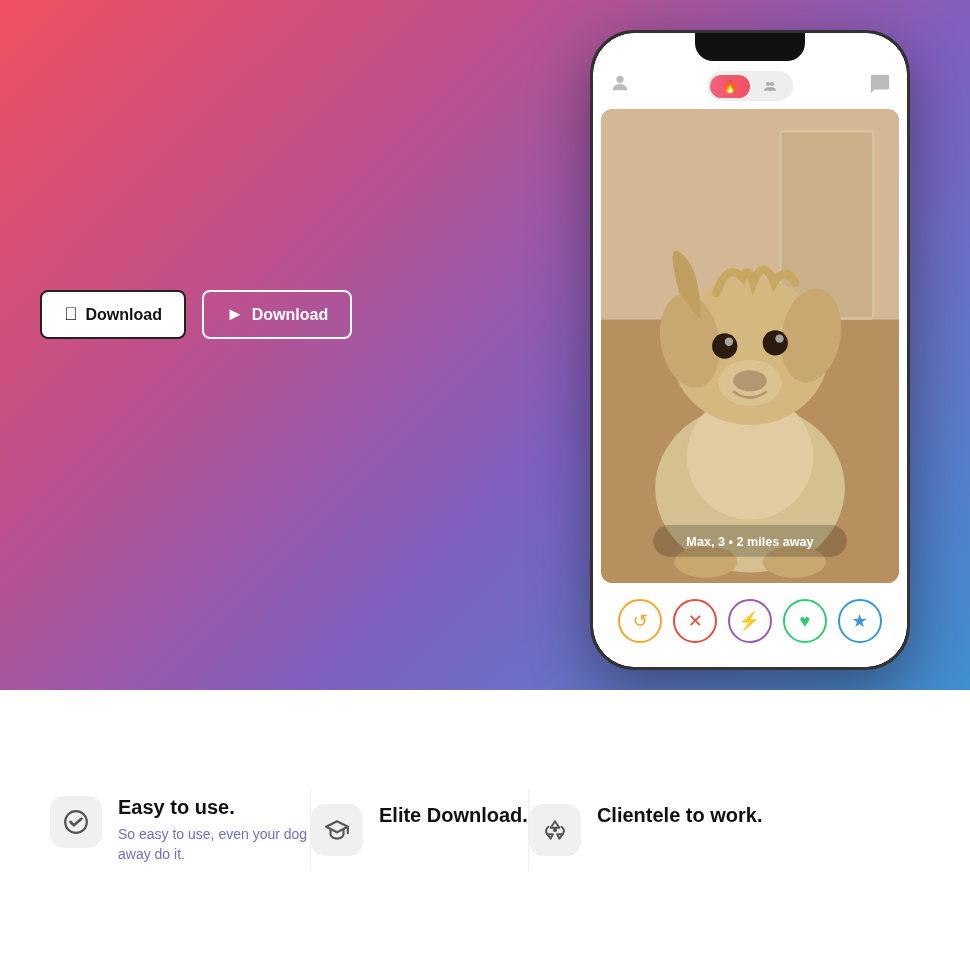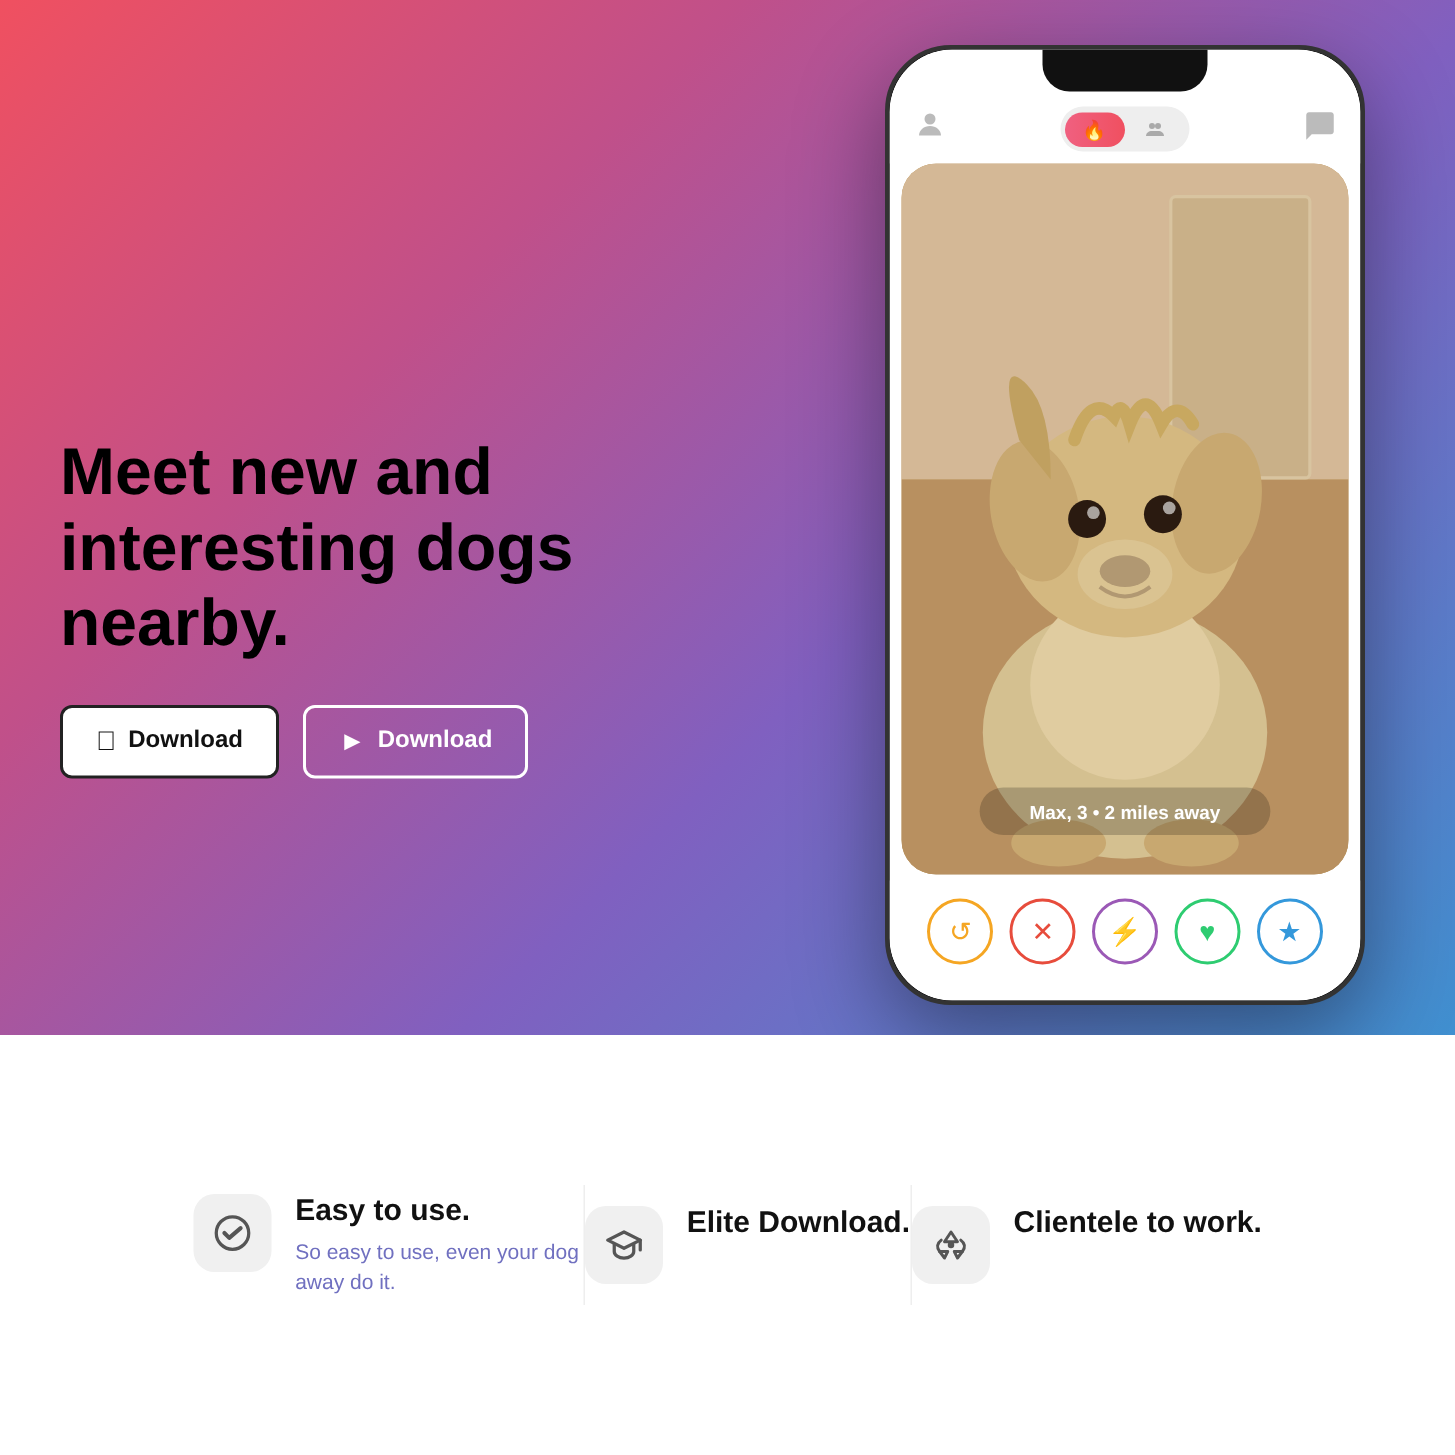--- a/index.html
+++ b/index.html
@@ -156,21 +156,21 @@
       font-size: 13px;
     }
 
     
     .dog-photo {
       flex: 1;
       background: linear-gradient(to bottom, #d4b896 0%, #c8a882 50%, #b89870 100%);
       position: relative;
       overflow: hidden;
       margin: 0 8px 4px;
-      border-radius: 23px;
+      border-radius: 12px;
     }
 
     
     .action-buttons {
       display: flex;
       justify-content: space-around;
       align-items: center;
       padding: 12px 20px 24px;
       background: #fff;
     }
@@ -193,21 +193,21 @@
     .btn-like { border-color: #2ecc71; color: #2ecc71; background: #fff; }
     .btn-star { border-color: #3498db; color: #3498db; background: #fff; }
 
     
     .features {
       width: 970px;
       height: 280px;
       background: #fff;
       display: flex;
       align-items: center;
-      justify-content: center;
+      justify-content: flex-start;
       padding: 40px 50px;
     }
 
     .feature-item {
       display: flex;
       align-items: flex-start;
       gap: 16px;
       max-width: 260px;
     }
 
@@ -248,21 +248,20 @@
       width: 100%;
       height: 100%;
     }
   </style>
 </head>
 <body>
 
 <div class="hero">
 
   <div class="hero-text">
-    <h1 class="hero-title">Meet new and interesting dogs nearby.</h1>
     <div class="hero-buttons">
       <button class="btn-apple">
         <span class="btn-icon"></span>
         <span>Download</span>
       </button>
       <button class="btn-google">
         <span class="btn-icon">►</span>
         <span>Download</span>
       </button>
     </div>

